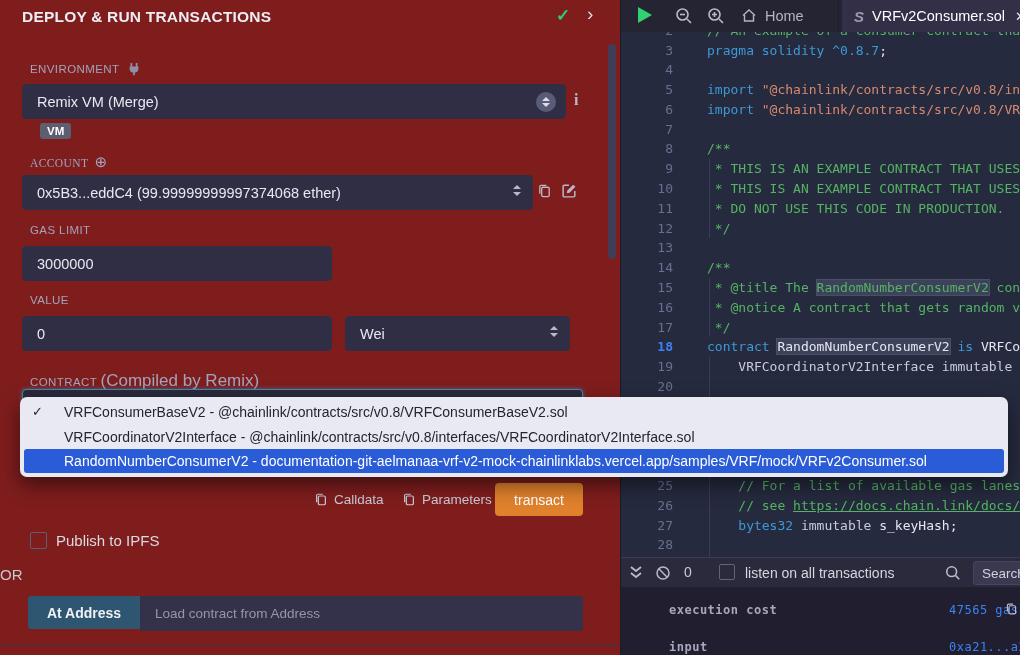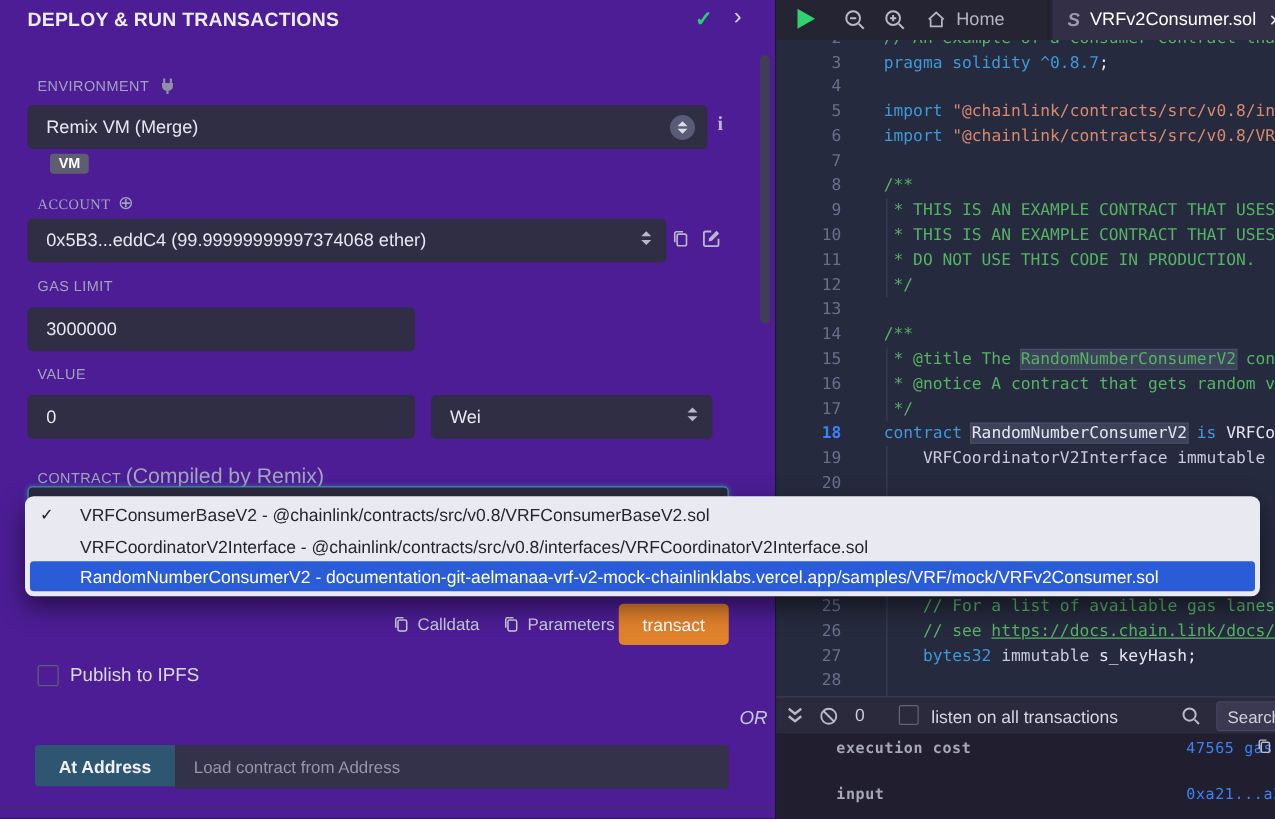--- a/index.html
+++ b/index.html
@@ -1,21 +1,21 @@
 <!DOCTYPE html>
 <html><head>
 <meta charset="utf-8">
 <style>
   * { margin:0; padding:0; box-sizing:border-box; }
   html,body { background:#12111c; }
   body { font-family:"Liberation Sans", sans-serif; }
   #app { position:relative; width:1020px; height:655px; overflow:hidden; background:#211f30; }
 
   
-  .left-panel { position:absolute; left:0; top:0; width:620px; height:655px; background:#4c1d95; }
+  .left-panel { position:absolute; left:0; top:0; width:620px; height:655px; background:#7f1d1d; }
   .panel-title { position:absolute; left:22px; top:8px; font-size:15.5px; font-weight:700; color:#eceef5; letter-spacing:.2px; }
   .hdr-check { position:absolute; left:556px; top:5px; color:#2ecc71; font-size:17px; font-weight:700; }
   .hdr-chevron { position:absolute; left:587px; top:3px; color:#d8d9e2; font-size:19px; }
 
   .lbl { position:absolute; font-size:11.5px; color:#a2a3bd; letter-spacing:.4px; }
   .lbl .note { text-transform:none; letter-spacing:0; font-size:17px; color:#a2a3bd; }
   .inp, .sel { position:absolute; background:#302e44; border-radius:4px; height:35px; color:#e8e8f2;
                font-size:14.5px; display:flex; align-items:center; padding:0 14px; border:1px solid #302e44; }
   input.inp { outline:none; }
   input.inp::placeholder { color:#9596a8; }
@@ -57,21 +57,21 @@
   .act-row { position:absolute; top:491px; left:0; width:620px; height:34px; }
   .act-link { position:absolute; display:flex; align-items:center; gap:6px; color:#c9cad8; font-size:13.5px; cursor:pointer; }
   .calldata-link { left:314px; top:1px; }
   .params-link { left:402px; top:1px; }
   .transact-btn { position:absolute; left:495px; top:-8px; width:88px; height:33px; background:#e0812c; border:none;
                   border-radius:4px; color:#fff; font-size:14px; font-family:"Liberation Sans",sans-serif; cursor:pointer; }
 
   .chk { position:absolute; width:17px; height:17px; border:1.5px solid #5e5f70; border-radius:2px; background:transparent; cursor:pointer; }
   .ipfs-chk { left:30px; top:532px; }
   .ipfs-lbl { position:absolute; left:56px; top:532px; font-size:15px; color:#d9dae3; }
-  .or-lbl { position:absolute; left:0; top:566px; width:614px; text-align:right; font-size:15px; color:#c6c7d3;font-style:italic; }
+  .or-lbl { position:absolute; left:0; top:566px; width:614px; text-align:left; font-size:15px; color:#c6c7d3; }
 
   .ataddr-btn { position:absolute; left:28px; top:596px; width:112px; height:33px; background:#2e5670; border:none;
                 border-radius:3px 0 0 3px; color:#f0f1f5; font-size:14px; font-weight:700; font-family:"Liberation Sans",sans-serif; cursor:pointer; }
   .ataddr-inp { left:140px; top:596px; width:443px; border-radius:0 3px 3px 0; background:#34324a; border:1px solid #34324a; font-size:13.5px; }
   .panel-divider { position:absolute; left:0; top:645px; width:620px; height:1px; background:#393850; }
   .panel-scrollbar { position:absolute; left:608px; top:44px; width:8px; height:215px; background:#403e56; border-radius:4px; }
 
   
   .right { position:absolute; left:620px; top:0; width:400px; height:655px; background:#262a3e; border-left:1px solid #1b1a28; }
   .topbar { position:absolute; left:0; top:0; width:400px; height:32px; background:#252433; z-index:10; }
@@ -106,21 +106,21 @@
   .term-count { position:absolute; left:63px; top:6px; color:#c9cad6; font-size:14px; }
   .listen-chk { left:98px; top:6px; width:16px; height:16px; border-color:#63646f; }
   .listen-lbl { position:absolute; left:124px; top:7px; color:#d5d6e0; font-size:14px; }
   .search-i { left:324px; top:7px; }
   .term-search { position:absolute; left:352px; top:3px; width:80px; height:24px; background:#3a3950; border:1px solid #454461;
                  border-radius:3px; color:#d0d1dd; font-size:13.5px; padding:0 8px; outline:none; }
   .term-search::placeholder { color:#d0d1dd; }
 
   .term-body { position:absolute; left:0; top:587px; width:400px; height:68px; background:#211f2f;
                font-family:"DejaVu Sans Mono",monospace; font-size:12px; }
-  .trow { position:absolute; left:0; width:400px; height:14px; }
+  .trow { position:absolute; left:0; width:400px; height:14px;margin-top:12px; }
   .tkey { position:absolute; left:48px; color:#a6a8ba; font-weight:700; letter-spacing:.5px; }
   .tval { position:absolute; left:328px; color:#3b82f6; letter-spacing:.5px; white-space:nowrap; }
   .tcopy { position:absolute; left:384px; top:-1px; color:#b9bbcc; }
 </style>
 </head>
 <body>
 
 <div id="app">
 
   <div class="left-panel">

